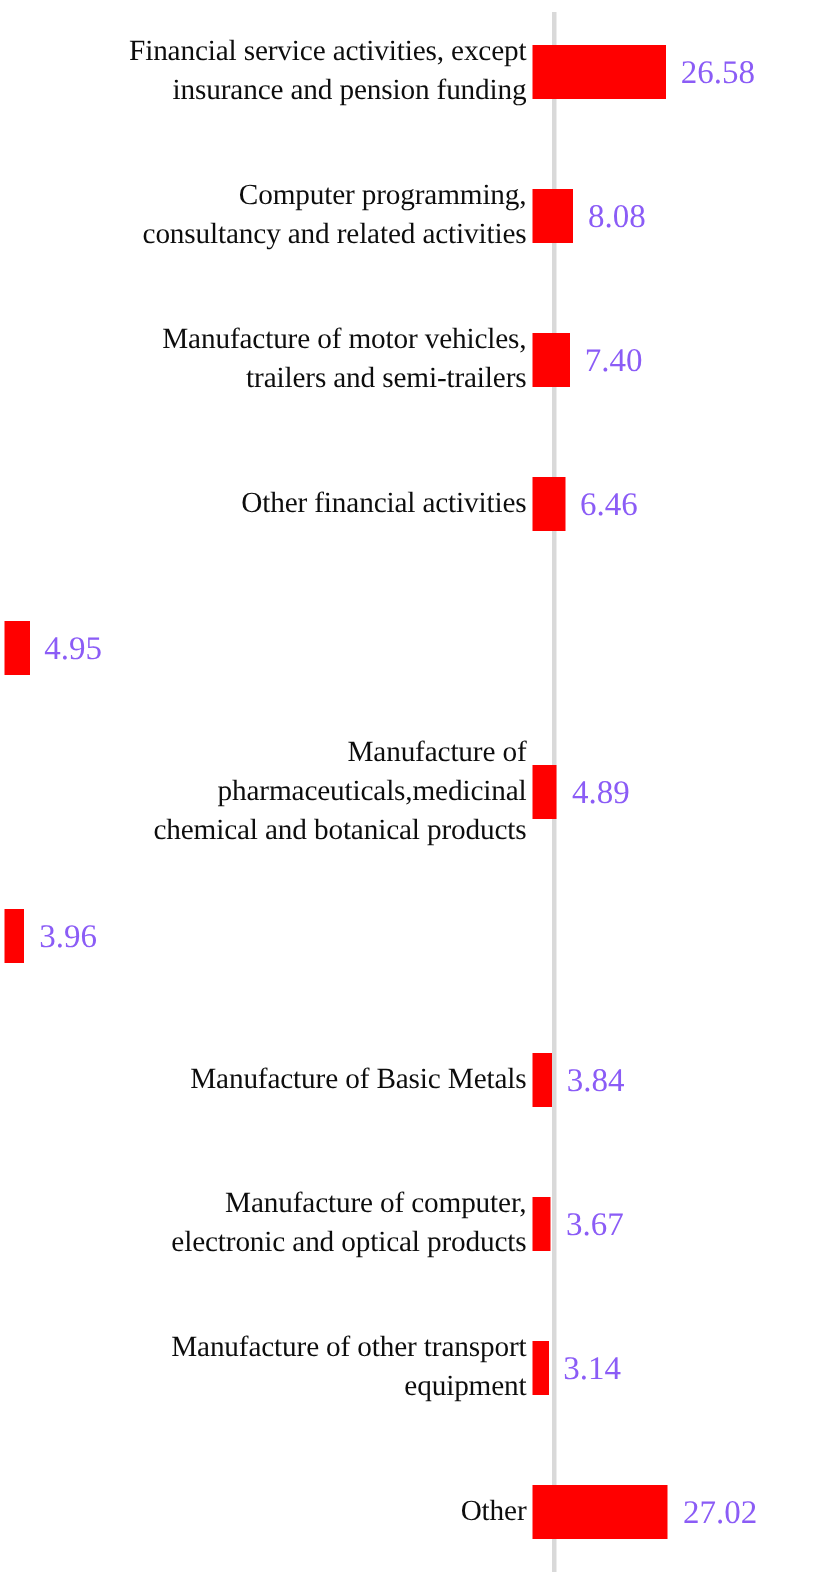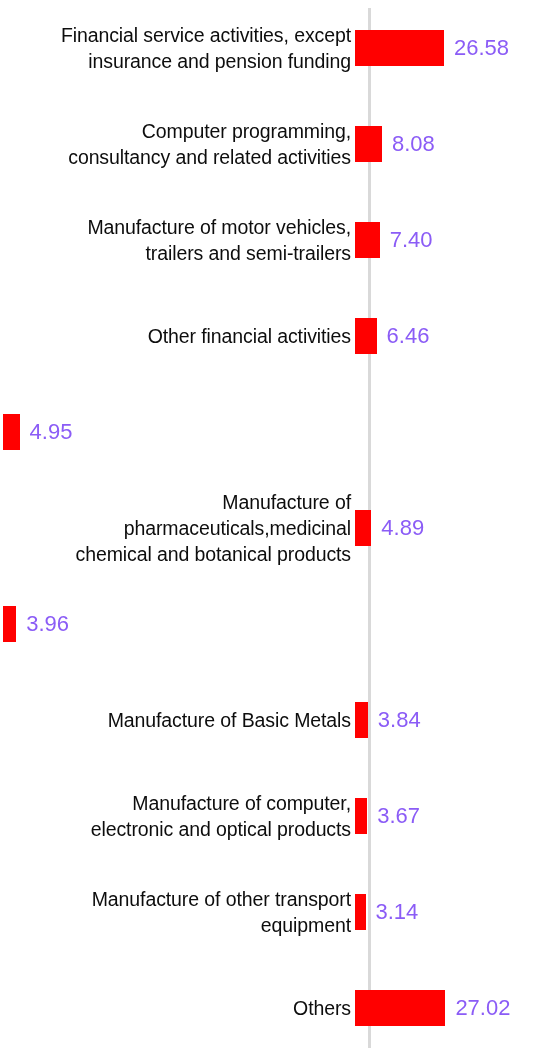--- a/index.html
+++ b/index.html
@@ -7,20 +7,21 @@
     width:554px; height:1056px;
     background:#ffffff;
     font-family:"Liberation Sans", sans-serif;
     overflow:hidden;
   }
   #chart {
     position:relative;
     width:530px;
     height:1056px;
     background:#ffffff;
+    font-family:Liberation Serif, serif;
   }
   
   #axis-line {
     position:absolute;
     left:368px;
     top:8px;
     width:3px;
     height:1040px;
     background:#d9d9d9;
   }
@@ -143,20 +144,20 @@
       </div>
       <div class="row">
         <div class="cat-label">Manufacture of other transport
 equipment</div>
         <div class="bar-zone">
           <div class="bar" style="width: 10.5033px; background: rgb(255, 0, 0);"></div>
           <div class="bar-value" style="left: 23.5033px;">3.14</div>
         </div>
       </div>
       <div class="row">
-        <div class="cat-label">Others</div>
+        <div class="cat-label">Other</div>
         <div class="bar-zone">
           <div class="bar" style="width: 90.3819px; background: rgb(255, 0, 0);"></div>
           <div class="bar-value" style="left: 103.382px;">27.02</div>
         </div>
       </div>
     </div>
 </div>
 
 </body></html>

